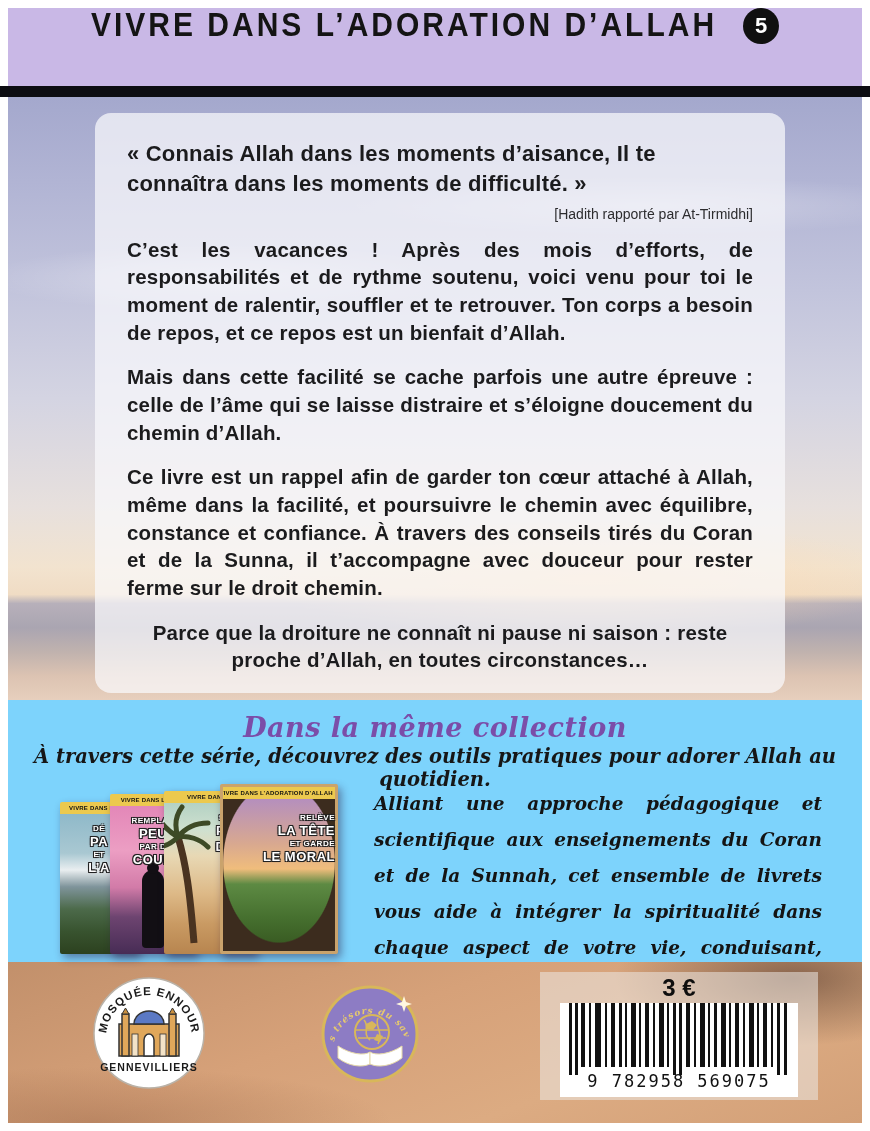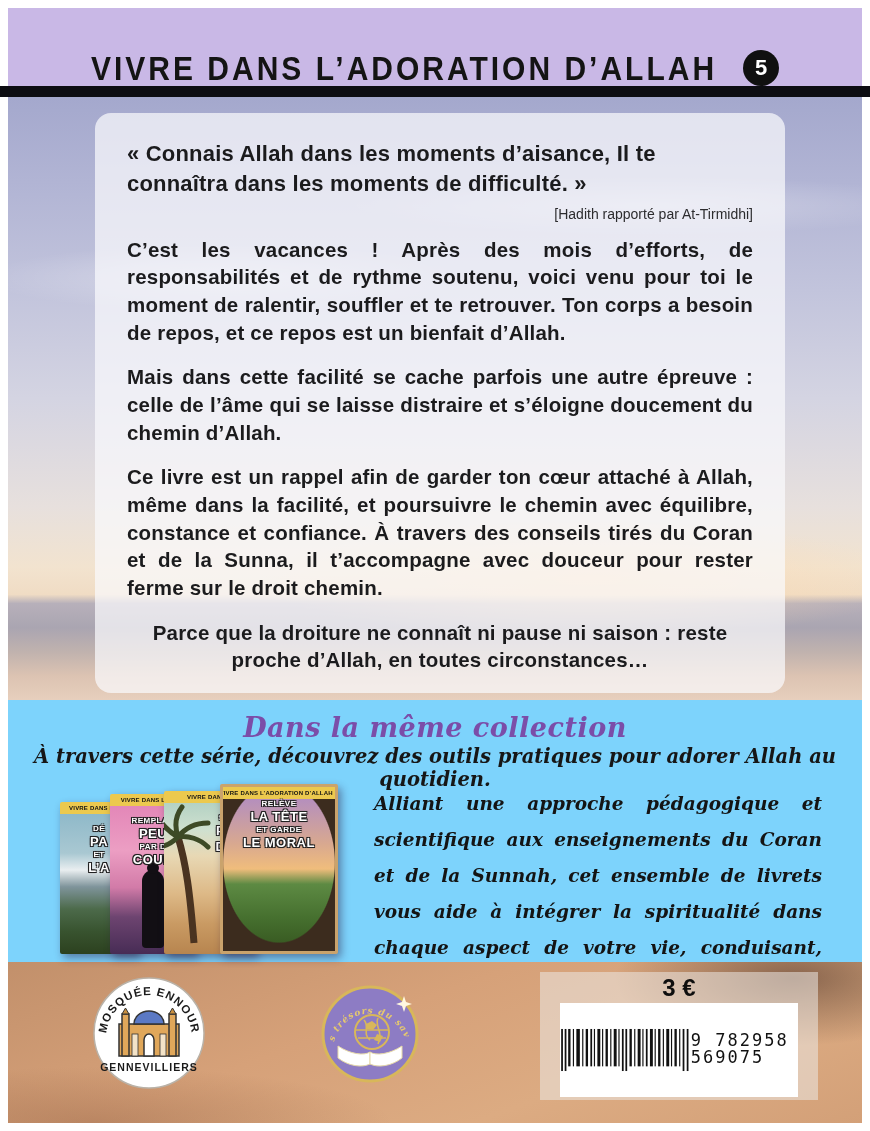--- a/index.html
+++ b/index.html
@@ -8,21 +8,21 @@
     width:870px;height:1131px;
     background:#ffffff;
     font-family:"Liberation Sans",sans-serif;
     overflow:hidden;
     box-sizing:border-box;
   }
   
   .header-band{
     position:absolute;left:8px;top:8px;right:8px;height:78px;
     background:#c9b8e6;
-    display:flex;align-items:flex-end;justify-content:center;gap:26px;
+    display:flex;align-items:flex-start;justify-content:center;gap:26px;
   }
   .band-title{
     font-weight:900;font-size:30px;letter-spacing:3px;color:#141414;
     font-family:"Liberation Sans",sans-serif;
     transform:scaleY(1.08);
     white-space:nowrap;
   }
   .num-badge{
     width:36px;height:36px;border-radius:50%;background:#101010;color:#fff;
     display:flex;align-items:center;justify-content:center;
@@ -140,21 +140,21 @@
   .barcode-box{
     position:absolute;right:44px;top:10px;width:278px;height:128px;
     background:rgba(235,232,228,.55);
     display:flex;flex-direction:column;align-items:center;
   }
   .price{
     font-size:24px;font-weight:900;color:#0e0e0e;line-height:1.15;margin-top:2px;
   }
   .barcode-white{
     background:#fff;width:238px;height:94px;margin-top:1px;
-    display:flex;flex-direction:row;align-items:center;justify-content:flex-start;
+    display:flex;flex-direction:column;align-items:center;justify-content:flex-start;
   }
   .barcode-digits{
     font-size:17px;font-weight:500;color:#111;letter-spacing:2px;line-height:1;margin-top:-2px;
     font-family:"DejaVu Sans Mono",monospace;
   }
 </style>
 </head>
 <body>
 
 <div class="page">
@@ -218,21 +218,21 @@
               <span class="small">SO</span>
               <span class="big">PA</span>
               <span class="big">DÉ</span>
             </div>
           </div>
         </div>
 
         <div class="cover c4">
           <div class="cover-band">VIVRE DANS L’ADORATION D’ALLAH  ●</div>
           <div class="cover-art">
-            <div class="cover-title" style="top:0;">
+            <div class="cover-title" style="top:14px;text-align:right;">
               <span class="small">RELÈVE</span>
               <span class="big">LA TÊTE</span>
               <span class="small">ET GARDE</span>
               <span class="big">LE MORAL</span>
             </div>
           </div>
         </div>
 
       </div>
       <p class="desc">Alliant une approche pédagogique et scientifique aux enseignements du Coran et de la Sunnah, cet ensemble de livrets vous aide à intégrer la spiritualité dans chaque aspect de votre vie, conduisant, par la grâce d’Allah, vers un bonheur ici-bas et dans l’au-delà…</p>

